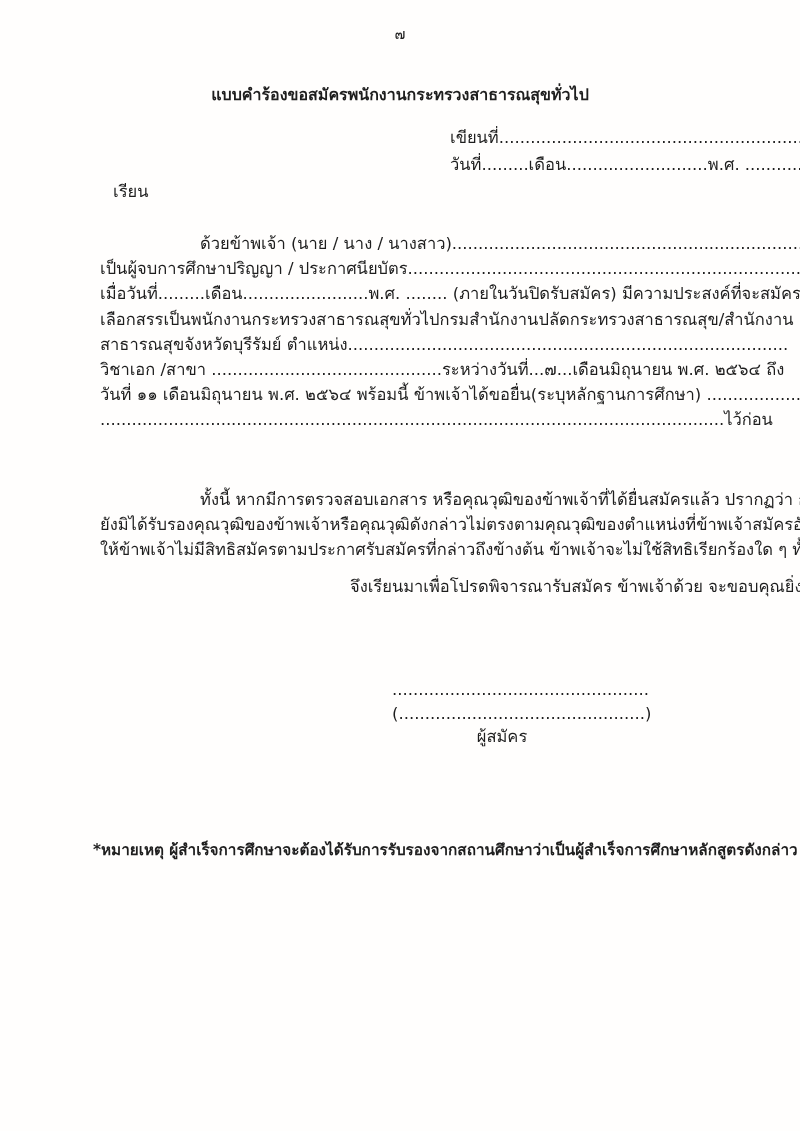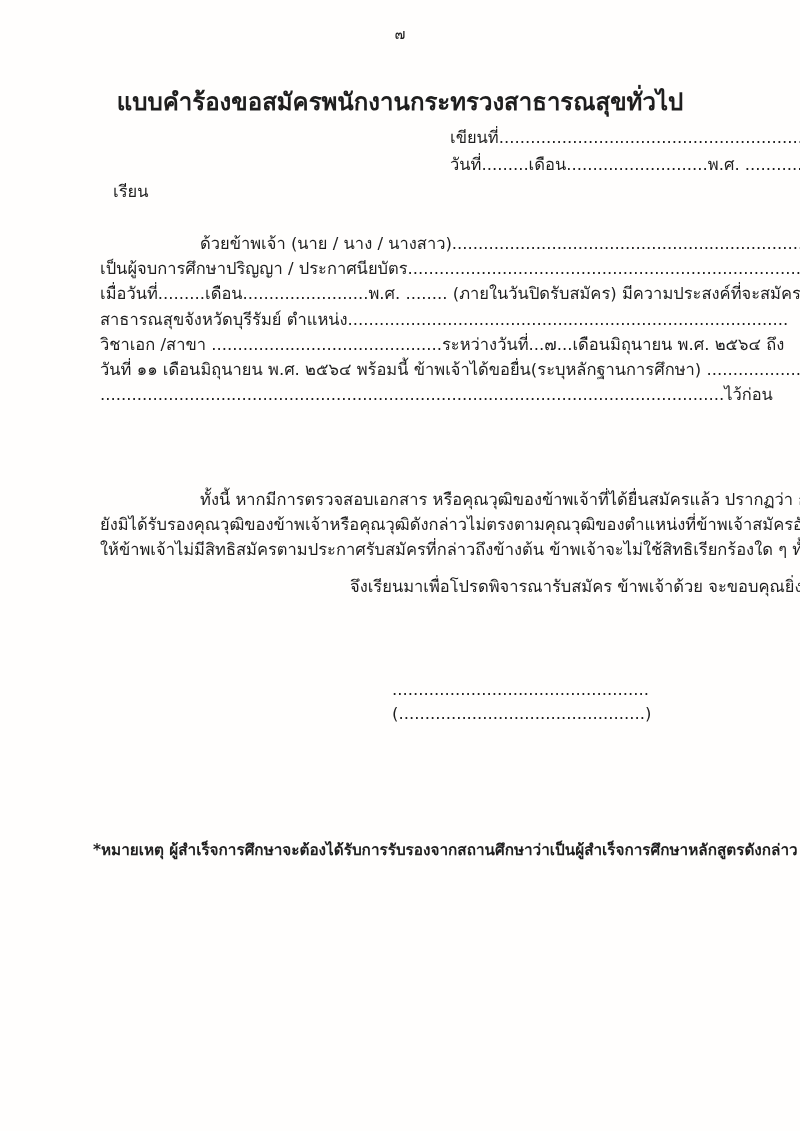--- a/index.html
+++ b/index.html
@@ -14,21 +14,21 @@
     overflow: hidden;
   }
   .line { white-space: nowrap; line-height: 25.2px; }
 
   .page-number {
     position: absolute; top: 22px; left: 0; right: 0;
     text-align: center; font-size: 14.5px;
   }
   .doc-title {
     position: absolute; top: 82px; left: 0; right: 0;
-    text-align: center; font-weight: bold; font-size: 24px;
+    text-align: center; font-weight: bold; font-size: 16px;
   }
   .written-block {
     position: absolute; top: 124px; left: 450px;
   }
   .written-block .line { line-height: 27px; }
   .salutation {
     position: absolute; top: 179px; left: 113px;
     display: flex; gap: 26px;
   }
   .para1 { position: absolute; top: 231px; left: 100px; width: 615px; }
@@ -62,36 +62,38 @@
   </div>
 
   <div class="salutation">
     <span class="line">เรียน</span>
   </div>
 
   <div class="para1">
     <div class="line indent-100">ด้วยข้าพเจ้า (นาย / นาง / นางสาว).....................................................................................</div>
     <div class="line">เป็นผู้จบการศึกษาปริญญา / ประกาศนียบัตร.............................................................................................</div>
     <div class="line">เมื่อวันที่.........เดือน........................พ.ศ. ........ (ภายในวันปิดรับสมัคร)  มีความประสงค์ที่จะสมัครเพื่อรับการ</div>
+    <div class="line">เลือกสรรเป็นพนักงานกระทรวงสาธารณสุขทั่วไปกรมสำนักงานปลัดกระทรวงสาธารณสุข/สำนักงาน</div>
     <div class="line">สาธารณสุขจังหวัดบุรีรัมย์  ตำแหน่ง....................................................................................</div>
     <div class="line">วิชาเอก /สาขา ............................................ระหว่างวันที่...๗...เดือนมิถุนายน พ.ศ. ๒๕๖๔ ถึง</div>
     <div class="line">วันที่ ๑๑ เดือนมิถุนายน  พ.ศ. ๒๕๖๔ พร้อมนี้ ข้าพเจ้าได้ขอยื่น(ระบุหลักฐานการศึกษา) ...........................</div>
     <div class="line">.......................................................................................................................ไว้ก่อน</div>
   </div>
 
   <div class="para2">
     <div class="line indent-100">ทั้งนี้  หากมีการตรวจสอบเอกสาร  หรือคุณวุฒิของข้าพเจ้าที่ได้ยื่นสมัครแล้ว ปรากฏว่า ก.พ.</div>
     <div class="line">ยังมิได้รับรองคุณวุฒิของข้าพเจ้าหรือคุณวุฒิดังกล่าวไม่ตรงตามคุณวุฒิของตำแหน่งที่ข้าพเจ้าสมัครอันมีผลทำ</div>
     <div class="line">ให้ข้าพเจ้าไม่มีสิทธิสมัครตามประกาศรับสมัครที่กล่าวถึงข้างต้น ข้าพเจ้าจะไม่ใช้สิทธิเรียกร้องใด ๆ ทั้งสิ้น</div>
   </div>
 
   <div class="closing line">จึงเรียนมาเพื่อโปรดพิจารณารับสมัคร ข้าพเจ้าด้วย  จะขอบคุณยิ่ง</div>
 
   <div class="signature">
     <div class="line">.................................................</div>
     <div class="line">(...............................................)</div>
+    <div class="line">ผู้สมัคร</div>
   </div>
 
   <div class="footnote">
     <div class="line">*หมายเหตุ ผู้สำเร็จการศึกษาจะต้องได้รับการรับรองจากสถานศึกษาว่าเป็นผู้สำเร็จการศึกษาหลักสูตรดังกล่าว ไม่เกิน</div>
   </div>
 
 </div>
 
 </body></html>

